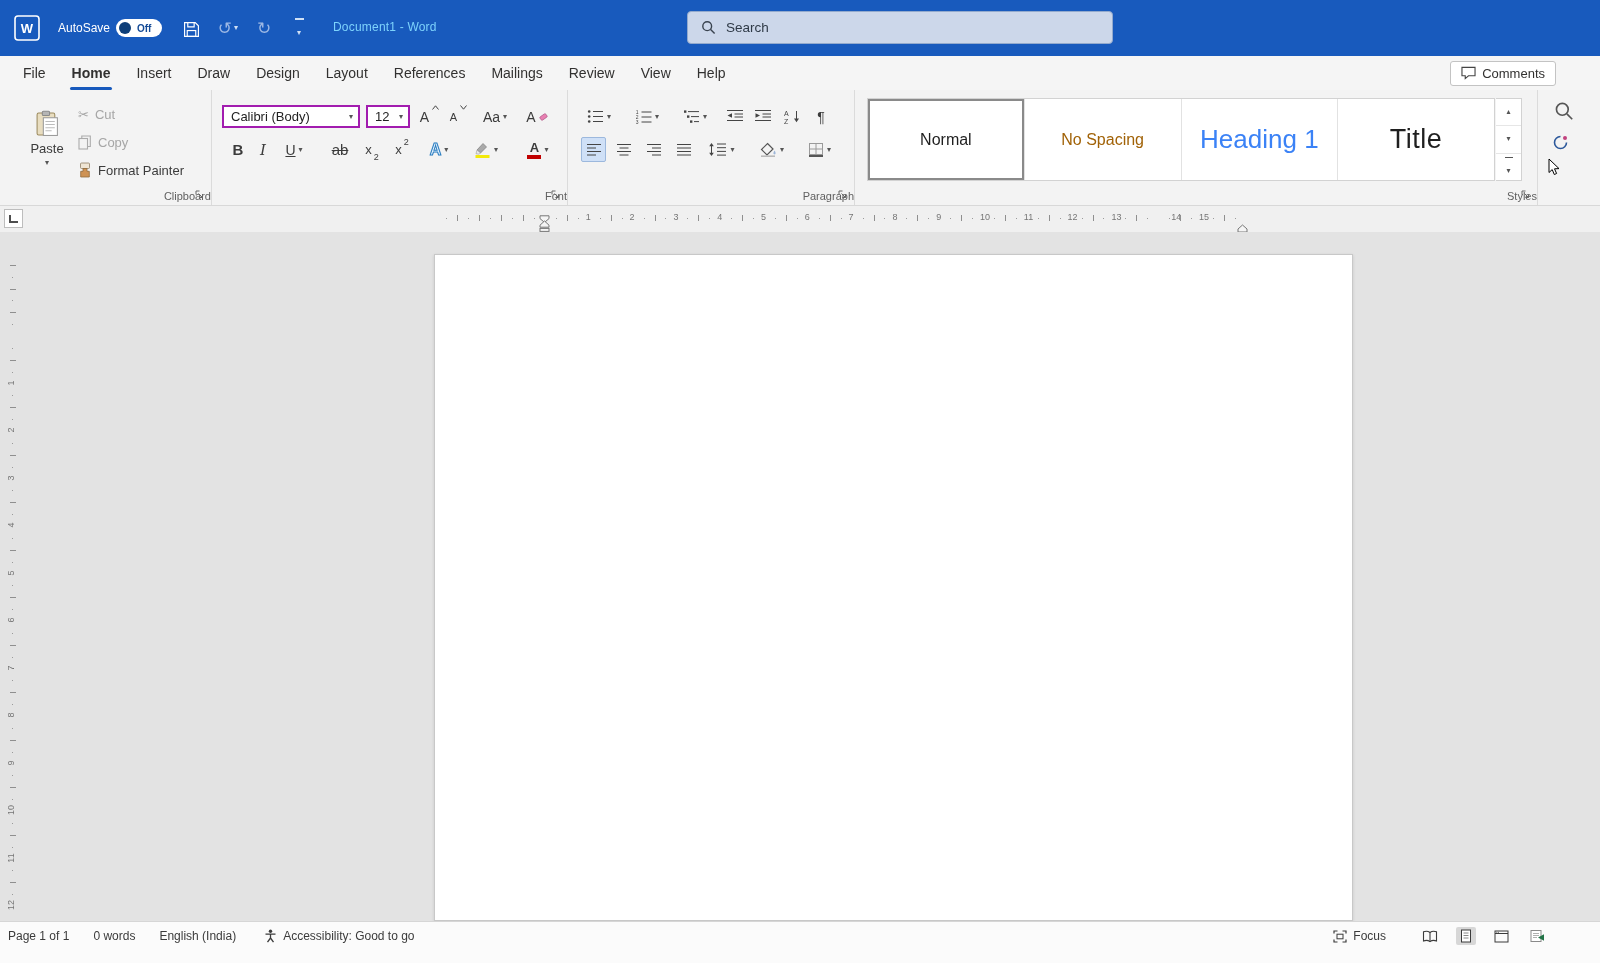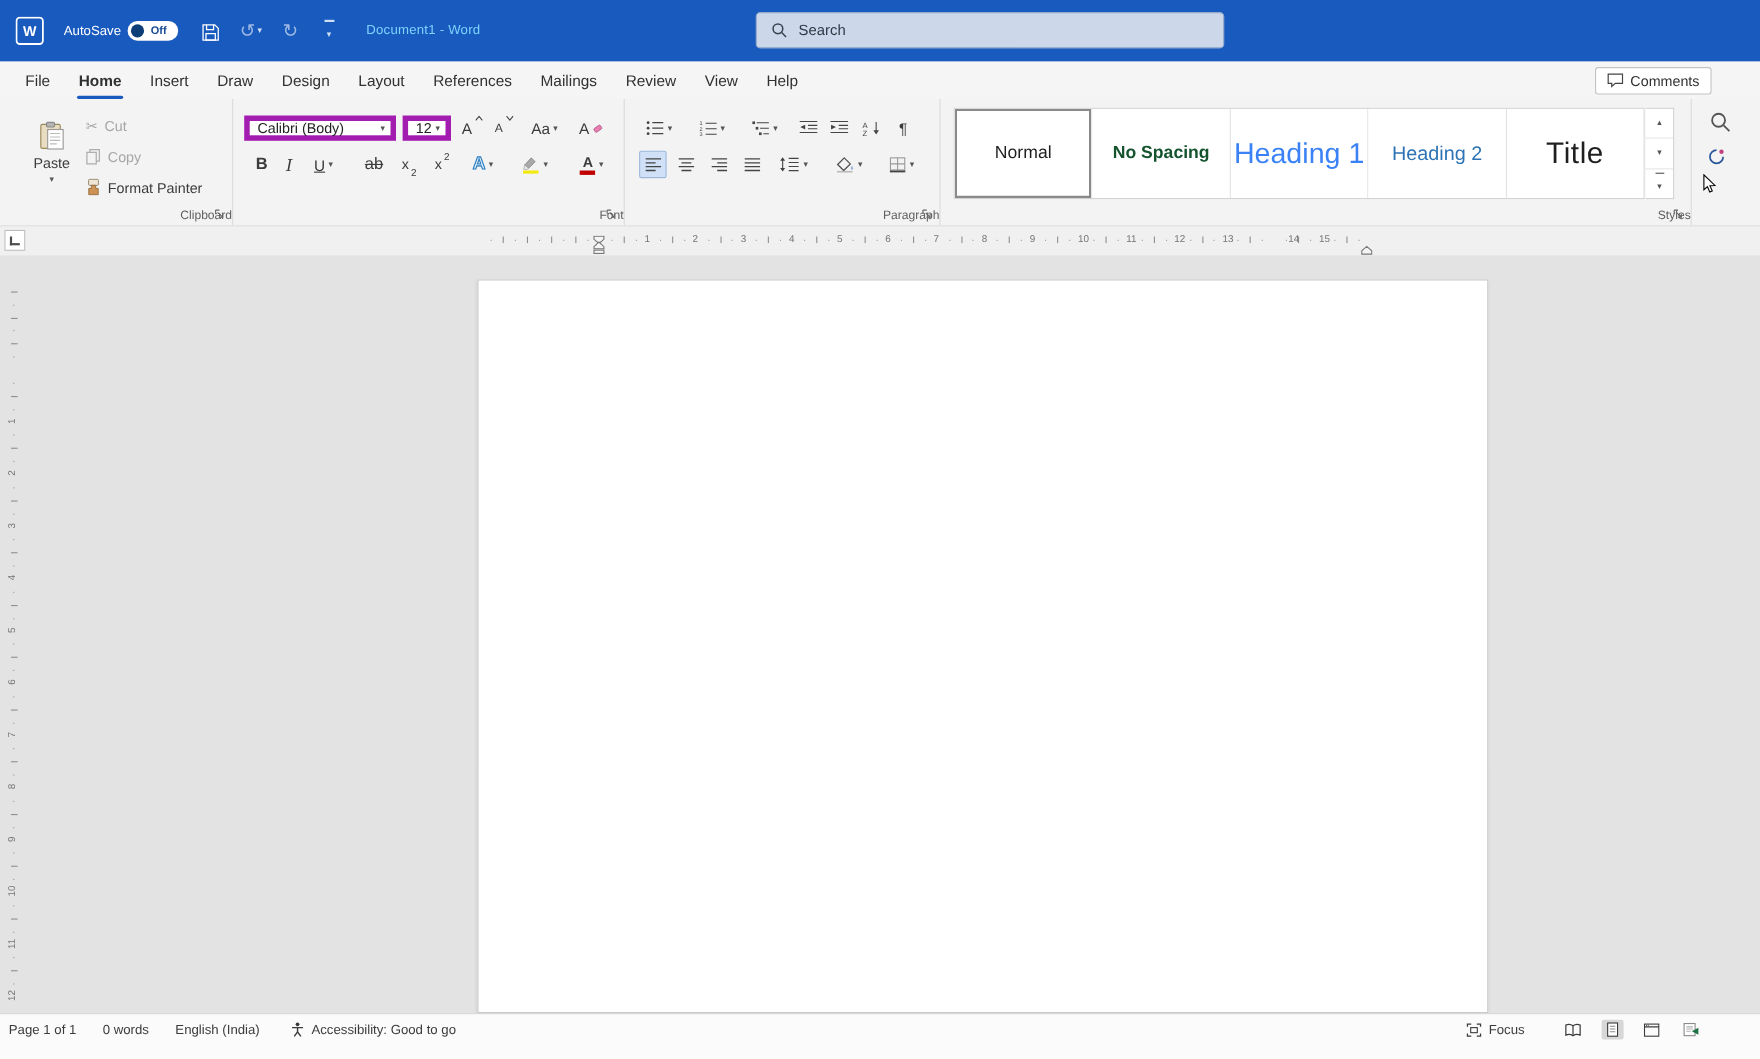--- a/index.html
+++ b/index.html
@@ -46,21 +46,21 @@
   .launcher{position:absolute;right:5px;bottom:4px;width:13px;height:13px;display:flex;align-items:center;justify-content:center;cursor:pointer;}
   .rbtn{position:absolute;display:flex;align-items:center;justify-content:center;gap:3px;color:#3b3b3b;cursor:pointer;font-size:13px;}
   .disabled, .disabled *{color:#a6a6a6 !important;}
   
   .paste-btn{left:24px;top:7px;width:46px;height:83px;flex-direction:column;gap:3px;}
   .cut-btn{left:78px;top:13px;height:22px;justify-content:flex-start;gap:6px;}
   .copy-btn{left:78px;top:41px;height:22px;justify-content:flex-start;gap:6px;}
   .fp-btn{left:78px;top:69px;height:22px;justify-content:flex-start;gap:6px;}
   .cut-glyph{font-size:13px;}
   
-  .combo{position:absolute;height:23px;background:#fff;border:5px solid #a21caf;display:flex;align-items:center;font-size:13px;color:#222;padding:0 5px 0 7px;cursor:pointer;}
+  .combo{position:absolute;height:23px;background:#fff;border:2px solid #a21caf;display:flex;align-items:center;font-size:13px;color:#222;padding:0 5px 0 7px;cursor:pointer;}
   .combo .chev{margin-left:auto;}
   .fname{left:10px;top:15px;width:138px;}
   .fsize{left:154px;top:15px;width:44px;}
   .b-grow{left:204px;top:15px;width:27px;height:23px;}
   .b-shrink{left:233px;top:15px;width:27px;height:23px;}
   .b-case{left:263px;top:15px;width:40px;height:23px;}
   .b-clear{left:309px;top:15px;width:32px;height:23px;}
   .row2{top:47px;height:25px;}
   .b-bold{left:14px;width:24px;font-weight:bold;font-size:15px;}
   .b-italic{left:42px;width:18px;font-family:"DejaVu Serif",serif;font-style:italic;font-size:15px;}
@@ -98,21 +98,21 @@
   .b-spacing{left:133px;width:41px;}
   .b-shading{left:182px;width:43px;}
   .b-borders{left:230px;width:43px;}
   .toggled{background:#cfe0f7;border:1px solid #9cb8dd;border-radius:2px;}
   
   .gallery{position:absolute;left:12px;top:8px;width:628px;height:83px;background:#fff;border:1px solid #d2d2d2;display:flex;}
   .style-cell{flex:1;border-right:1px solid #e2e2e2;display:flex;align-items:center;justify-content:center;overflow:hidden;cursor:pointer;background:#fff;white-space:nowrap;}
   .style-cell:last-child{border-right:none;}
   .style-cell.active{box-shadow:inset 0 0 0 2px #8a8a8a;}
   .st-normal{font-size:16px;color:#1f1f1f;}
-  .st-nospacing{font-size:16px;font-weight:bold;color:#14532d;}
+  .st-nospacing{font-size:16px;font-weight:normal;color:#a16207;}
   .st-h1{font-size:26px;color:#3b82f6;}
   .st-h2{font-size:18px;color:#2e74b5;}
   .st-title{font-size:27px;color:#1f1f1f;letter-spacing:.5px;}
   .gallery-nav{position:absolute;left:641px;top:8px;width:26px;height:83px;background:#fff;border:1px solid #d2d2d2;border-left:none;display:flex;flex-direction:column;}
   .gnav-btn{flex:1;display:flex;align-items:center;justify-content:center;border-bottom:1px solid #e6e6e6;cursor:pointer;}
   .gnav-btn:last-child{border-bottom:none;}
   .more-bar{display:block;width:8px;height:1.5px;background:#555;margin:0 auto 1px auto;}
   
   .rb-search{left:14px;top:9px;width:24px;height:24px;}
   .rb-partial{left:12px;top:42px;width:20px;height:20px;}
@@ -459,23 +459,20 @@
     <div class="group g-styles">
       <div class="gallery">
         <div class="style-cell active">
           <span class="st-normal">Normal</span>
         </div>
         <div class="style-cell">
           <span class="st-nospacing">No Spacing</span>
         </div>
         <div class="style-cell">
           <span class="st-h1">Heading 1</span>
-        </div>
-        <div class="style-cell">
-          <span class="st-h2">Heading 2</span>
         </div>
         <div class="style-cell">
           <span class="st-title">Title</span>
         </div>
       </div>
       <div class="gallery-nav">
         <div class="gnav-btn">
             <span class="chev">▴</span>
           </div>
         <div class="gnav-btn">

